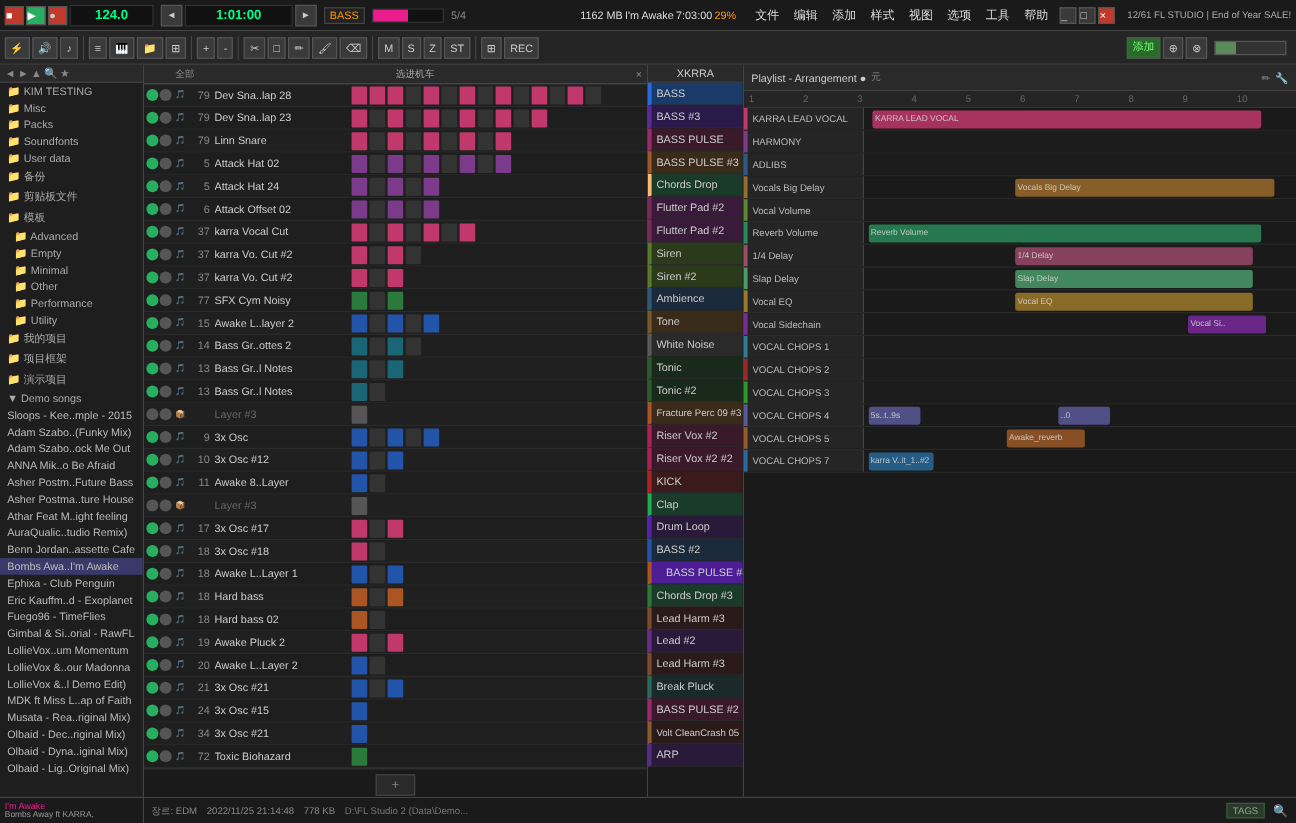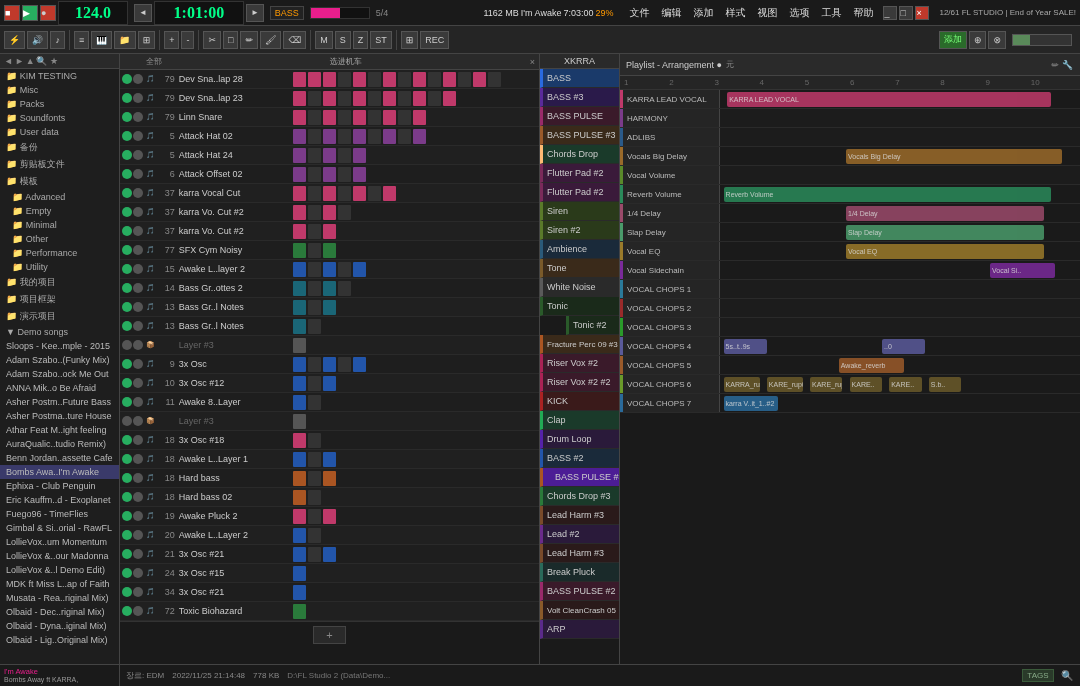--- a/index.html
+++ b/index.html
@@ -32,25 +32,25 @@
       cursor: pointer;
       height: 18px;
       display: flex;
       align-items: center;
     }
     .toolbar-btn.red { background: #c0392b; color: white; }
     .toolbar-btn.green { background: #27ae60; color: white; }
     .transport-display {
       background: #111;
       color: #00ff88;
-      font-size: 16px;
+      font-size: 11px;
       font-weight: bold;
       padding: 2px 6px;
       border: 1px solid #333;
-      font-family: Liberation Serif, serif;
+      font-family: Liberation Sans, sans-serif;
       min-width: 70px;
       text-align: center;
     }
     .toolbar-spacer { flex: 1; }
     .menu-bar {
       display: flex;
       align-items: center;
       gap: 4px;
       font-size: 10px;
       color: #ddd;
@@ -789,20 +789,34 @@
         <button class="ch-btn grey"></button>
         <span style="font-size:7px;color:#555;padding:0 2px;">📦</span>
         <span class="ch-num"></span>
         <span class="ch-name" style="color:#666;">Layer #3</span>
       </div>
       <div class="channel-patterns-container">
         <span class="pat pat-grey"></span>
       </div>
     </div>
 
+    <div class="channel-row">
+      <div class="channel-controls">
+        <button class="ch-btn green"></button>
+        <button class="ch-btn grey"></button>
+        <span style="font-size:7px;color:#888;padding:0 2px;">🎵</span>
+        <span class="ch-num">17</span>
+        <span class="ch-name">3x Osc #17</span>
+      </div>
+      <div class="channel-patterns-container">
+        <span class="pat pat-pink"></span>
+          <span class="pat pat-dark"></span>
+          <span class="pat pat-pink"></span>
+      </div>
+    </div>
 
     <div class="channel-row">
       <div class="channel-controls">
         <button class="ch-btn green"></button>
         <button class="ch-btn grey"></button>
         <span style="font-size:7px;color:#888;padding:0 2px;">🎵</span>
         <span class="ch-num">18</span>
         <span class="ch-name">3x Osc #18</span>
       </div>
       <div class="channel-patterns-container">
@@ -952,21 +966,21 @@
     <div class="inst-item" style="background:#3a2a1a;border-left:3px solid #9a5a2a;">BASS PULSE #3</div>
     <div class="inst-item" style="background:#1a3a2a;border-left:3px solid #fdba74;">Chords Drop</div>
     <div class="inst-item" style="background:#3a1a3a;border-left:3px solid #7a2a5a;">Flutter Pad #2</div>
     <div class="inst-item" style="background:#3a1a3a;border-left:3px solid #7a2a5a;">Flutter Pad #2</div>
     <div class="inst-item" style="background:#2a3a1a;border-left:3px solid #5a7a2a;">Siren</div>
     <div class="inst-item" style="background:#2a3a1a;border-left:3px solid #5a7a2a;">Siren #2</div>
     <div class="inst-item" style="background:#1a2a3a;border-left:3px solid #2a5a7a;">Ambience</div>
     <div class="inst-item" style="background:#3a2a1a;border-left:3px solid #7a5a2a;">Tone</div>
     <div class="inst-item" style="background:#2a2a2a;border-left:3px solid #5a5a5a;">White Noise</div>
     <div class="inst-item" style="background:#1a2a1a;border-left:3px solid #2a5a2a;">Tonic</div>
-    <div class="inst-item" style="background:#1a2a1a;border-left:3px solid #2a5a2a;margin-left:26px;">Tonic #2</div>
+    <div class="inst-item" style="background:#1a2a1a;border-left:3px solid #2a5a2a;">Tonic #2</div>
     <div class="inst-item" style="background:#3a2a1a;border-left:3px solid #aa5522;font-size:8px;">Fracture Perc 09 #3</div>
     <div class="inst-item" style="background:#3a1a2a;border-left:3px solid #aa2255;">Riser Vox #2</div>
     <div class="inst-item" style="background:#3a1a2a;border-left:3px solid #aa2255;">Riser Vox #2 #2</div>
     <div class="inst-item" style="background:#3a1a1a;border-left:3px solid #aa2222;">KICK</div>
     <div class="inst-item" style="background:#1a3a2a;border-left:3px solid #22aa55;">Clap</div>
     <div class="inst-item" style="background:#2a1a3a;border-left:3px solid #5522aa;">Drum Loop</div>
     <div class="inst-item" style="background:#1a2a3a;border-left:3px solid #2255aa;">BASS #2</div>
     <div class="inst-item" style="background:#4c1d95;border-left:3px solid #aa5522;padding-left:12px;">BASS PULSE #4</div>
     <div class="inst-item" style="background:#1a3a2a;border-left:3px solid #2a7a3a;">Chords Drop #3</div>
     <div class="inst-item" style="background:#2a1a1a;border-left:3px solid #7a4a2a;">Lead Harm #3</div>
@@ -1093,31 +1107,20 @@
           </div>
         </div>
 
         <div class="playlist-track">
           <div class="playlist-track-label" style="border-left:3px solid #9a5a2a;">VOCAL CHOPS 5</div>
           <div class="playlist-track-clips">
             <div class="clip" style="left:33%;width:18%;background:#9a5a2a;">Awake_reverb</div>
           </div>
         </div>
 
-        <div class="playlist-track">
-          <div class="playlist-track-label" style="border-left:3px solid #6a9a2a;">VOCAL CHOPS 6</div>
-          <div class="playlist-track-clips">
-            <div class="clip" style="left:1%;width:10%;background:#6a5a2a;">KARRA_rup0</div>
-            <div class="clip" style="left:13%;width:10%;background:#6a5a2a;">KARE_rup0</div>
-            <div class="clip" style="left:25%;width:9%;background:#6a5a2a;">KARE_rup0</div>
-            <div class="clip" style="left:36%;width:9%;background:#6a5a2a;">KARE..</div>
-            <div class="clip" style="left:47%;width:9%;background:#6a5a2a;">KARE..</div>
-            <div class="clip" style="left:58%;width:9%;background:#6a5a2a;">S.b..</div>
-          </div>
-        </div>
 
         <div class="playlist-track">
           <div class="playlist-track-label" style="border-left:3px solid #2a6a9a;">VOCAL CHOPS 7</div>
           <div class="playlist-track-clips">
             <div class="clip" style="left:1%;width:15%;background:#2a6a9a;">karra V..it_1..#2</div>
           </div>
         </div>
 
       </div>
     </div>

